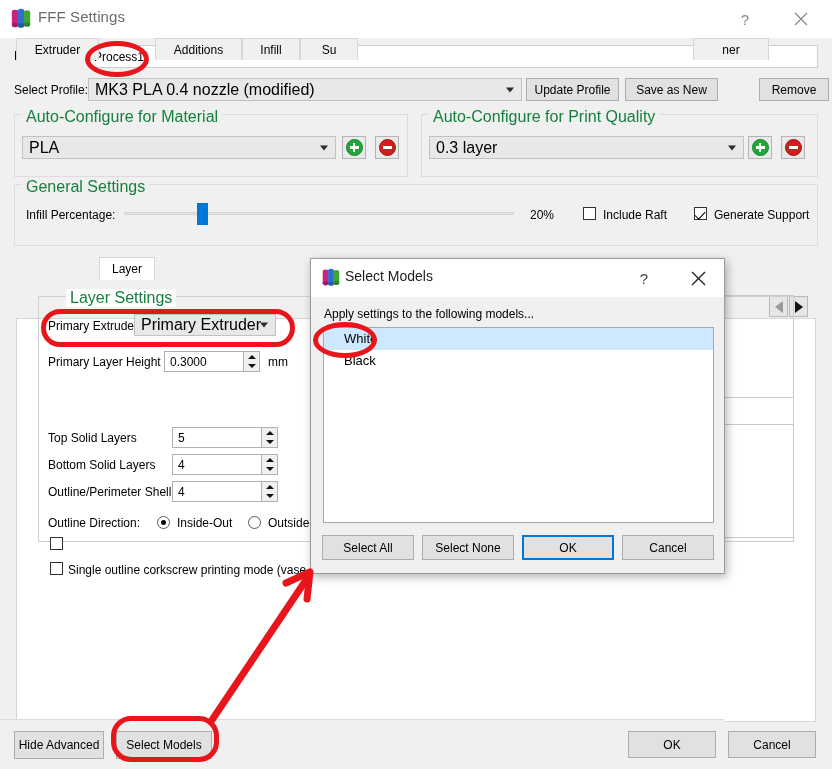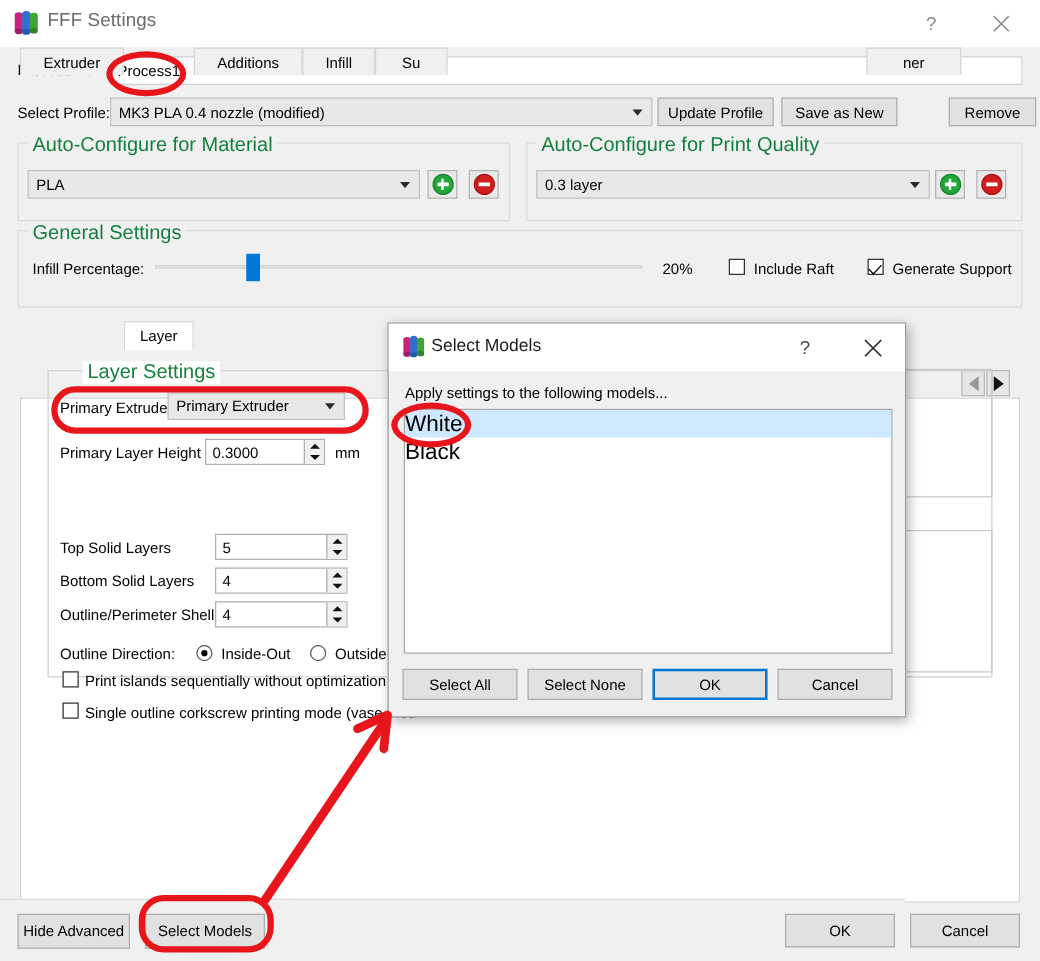--- a/index.html
+++ b/index.html
@@ -40,21 +40,21 @@
   }
   .btn.default-focus { border:2px solid #0078d7; background:#e1e1e1; }
 
   
   .group { position:absolute; border:1px solid #dcdcdc; }
   .group-title { position:absolute; background:#f0f0f0; padding:0 4px; font-size:16px; color:#15803d; white-space:nowrap; }
 
   
   .combo {
     position:absolute; background:#e8e8e8; border:1px solid #c2c2c2;
-    font-size:12px; display:flex; align-items:center; padding-left:6px; color:#000; white-space:nowrap;
+    font-size:16px; display:flex; align-items:center; padding-left:6px; color:#000; white-space:nowrap;
   }
   .combo .arrow {
     position:absolute; right:7px; top:50%; transform:translateY(-50%);
     width:0;height:0;border-left:4px solid transparent;border-right:4px solid transparent;border-top:5px solid #2b2b2b;
   }
 
   
   .iconbtn { position:absolute; background:#e9e9e9; border:1px solid #b4b4b4; display:flex; align-items:center; justify-content:center;}
   .circ { width:17px;height:17px;border-radius:50%; display:flex;align-items:center;justify-content:center; }
   .circ.green { background:#22a637; border:1px solid #14842a; }
@@ -99,21 +99,21 @@
 
   
   .dialog { position:absolute; left:310px; top:258px; width:415px; height:316px; background:#f0f0f0; border:1px solid #9a9a9a; box-shadow: 2px 3px 9px rgba(0,0,0,.30); z-index:50; }
   .dlg-title { position:absolute; left:0; top:0; width:100%; height:38px; background:#fff; }
   .dlg-icon { position:absolute; left:11px; top:9px; width:18px; height:19px; }
   .dlg-title-text { position:absolute; left:34px; top:9px; font-size:14px; color:#1b1b1b; }
   .dlg-help { position:absolute; left:318px; top:8px; width:30px;height:22px; display:flex;align-items:center;justify-content:center; color:#444; font-size:15px;}
   .dlg-close { position:absolute; left:372px; top:7px; width:30px;height:24px; display:flex;align-items:center;justify-content:center; }
   .dlg-sub { position:absolute; left:13px; top:48px; font-size:12px; color:#000; }
   .listbox { position:absolute; left:12px; top:68px; width:391px; height:196px; background:#fff; border:1px solid #a8a8a8; overflow:hidden; }
-  .litem { position:relative; height:22px; line-height:22px; padding-left:0; font-size:18px; color:#000; }
+  .litem { position:relative; height:22px; line-height:22px; padding-left:20px; font-size:13px; color:#000; }
   .litem.sel { background:#cde8ff; }
   .litem.focus { outline:1px dotted #3a3a3a; outline-offset:-1px; }
 
   
   .anno { position:absolute; z-index:80; pointer-events:none; }
   .oval { position:absolute; border:5px solid #e8161b; border-radius:50%; z-index:80; }
   .rect-oval { position:absolute; border:5px solid #e8161b; border-radius:20px; z-index:80; }
 </style>
 </head>
 <body>
@@ -274,21 +274,20 @@
         </span>
     </div>
 
     <div class="lbl" style="left:48px; top:478px;">Outline Direction:</div>
     <div class="rdo on" style="left:157px; top:478px;"></div>
     <div class="lbl" style="left:177px; top:478px;">Inside-Out</div>
     <div class="rdo" style="left:248px; top:478px;"></div>
     <div class="lbl" style="left:268px; top:478px;">Outside-In</div>
 
     <div class="cbx" style="left:50px; top:499px;"></div>
-    <div class="lbl" style="left:68px; top:500px;">Print islands sequentially without optimization</div>
 
     <div class="cbx" style="left:50px; top:524px;"></div>
     <div class="lbl" style="left:68px; top:525px;">Single outline corkscrew printing mode (vase mod</div>
 
     <div class="group" style="left:723px; top:257px; width:71px; height:103px; border-color:#c9c9c9;"></div>
     <div class="group" style="left:723px; top:386px; width:71px; height:114px; border-color:#c9c9c9;"></div>
 
   </div>
 
   <div class="footer">

